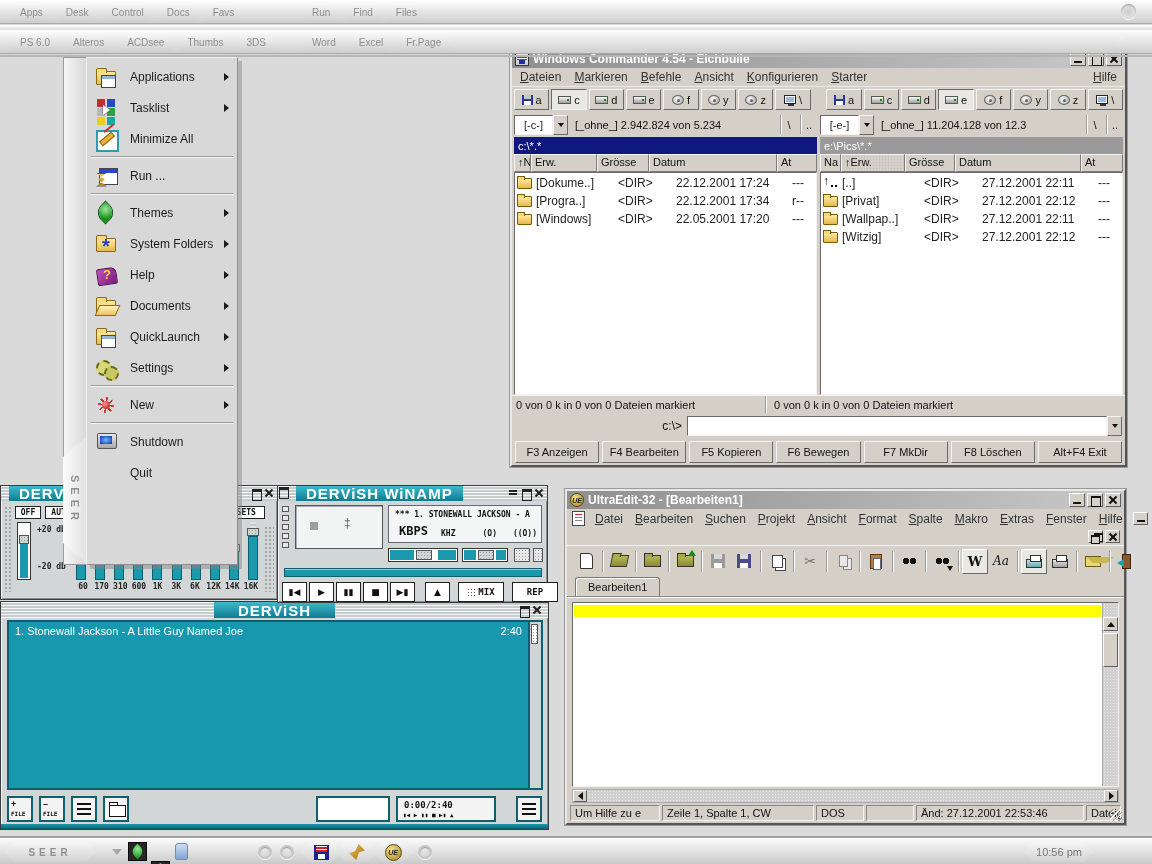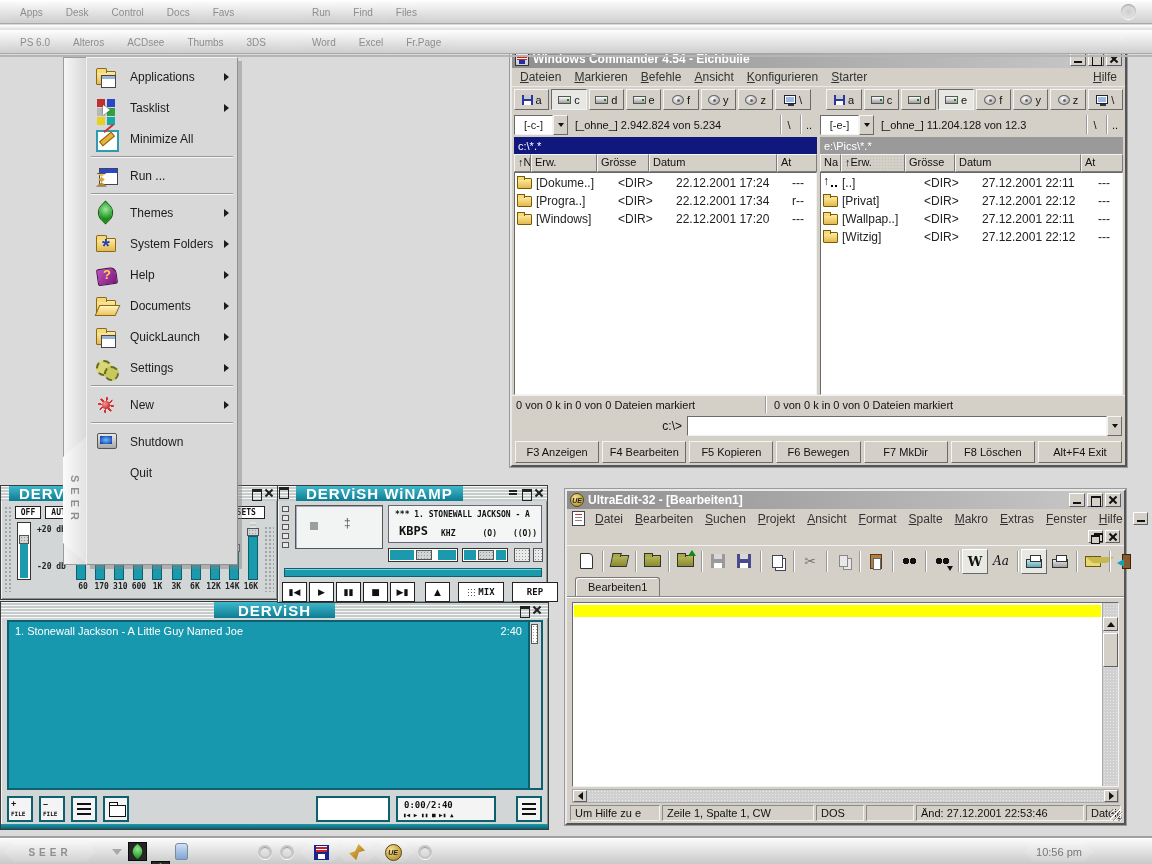--- a/index.html
+++ b/index.html
@@ -502,21 +502,21 @@
           <span class="fold"></span>
           <span class="fc-name">[Progra..]</span>
           <span class="fc-size">&lt;DIR&gt;</span>
           <span class="fc-date">22.12.2001 17:34</span>
           <span class="fc-attr">r--</span>
         </div>
         <div class="frow">
           <span class="fold"></span>
           <span class="fc-name">[Windows]</span>
           <span class="fc-size">&lt;DIR&gt;</span>
-          <span class="fc-date">22.12.2001 17:20</span>
+          <span class="fc-date">22.05.2001 17:20</span>
           <span class="fc-attr">---</span>
         </div>
       </div>
     </div>
 
     <div class="panel">
       <div class="phead">
         <span class="combo">
           <span class="cv">[-e-]</span>
           <span class="cbtn raised"></span>

